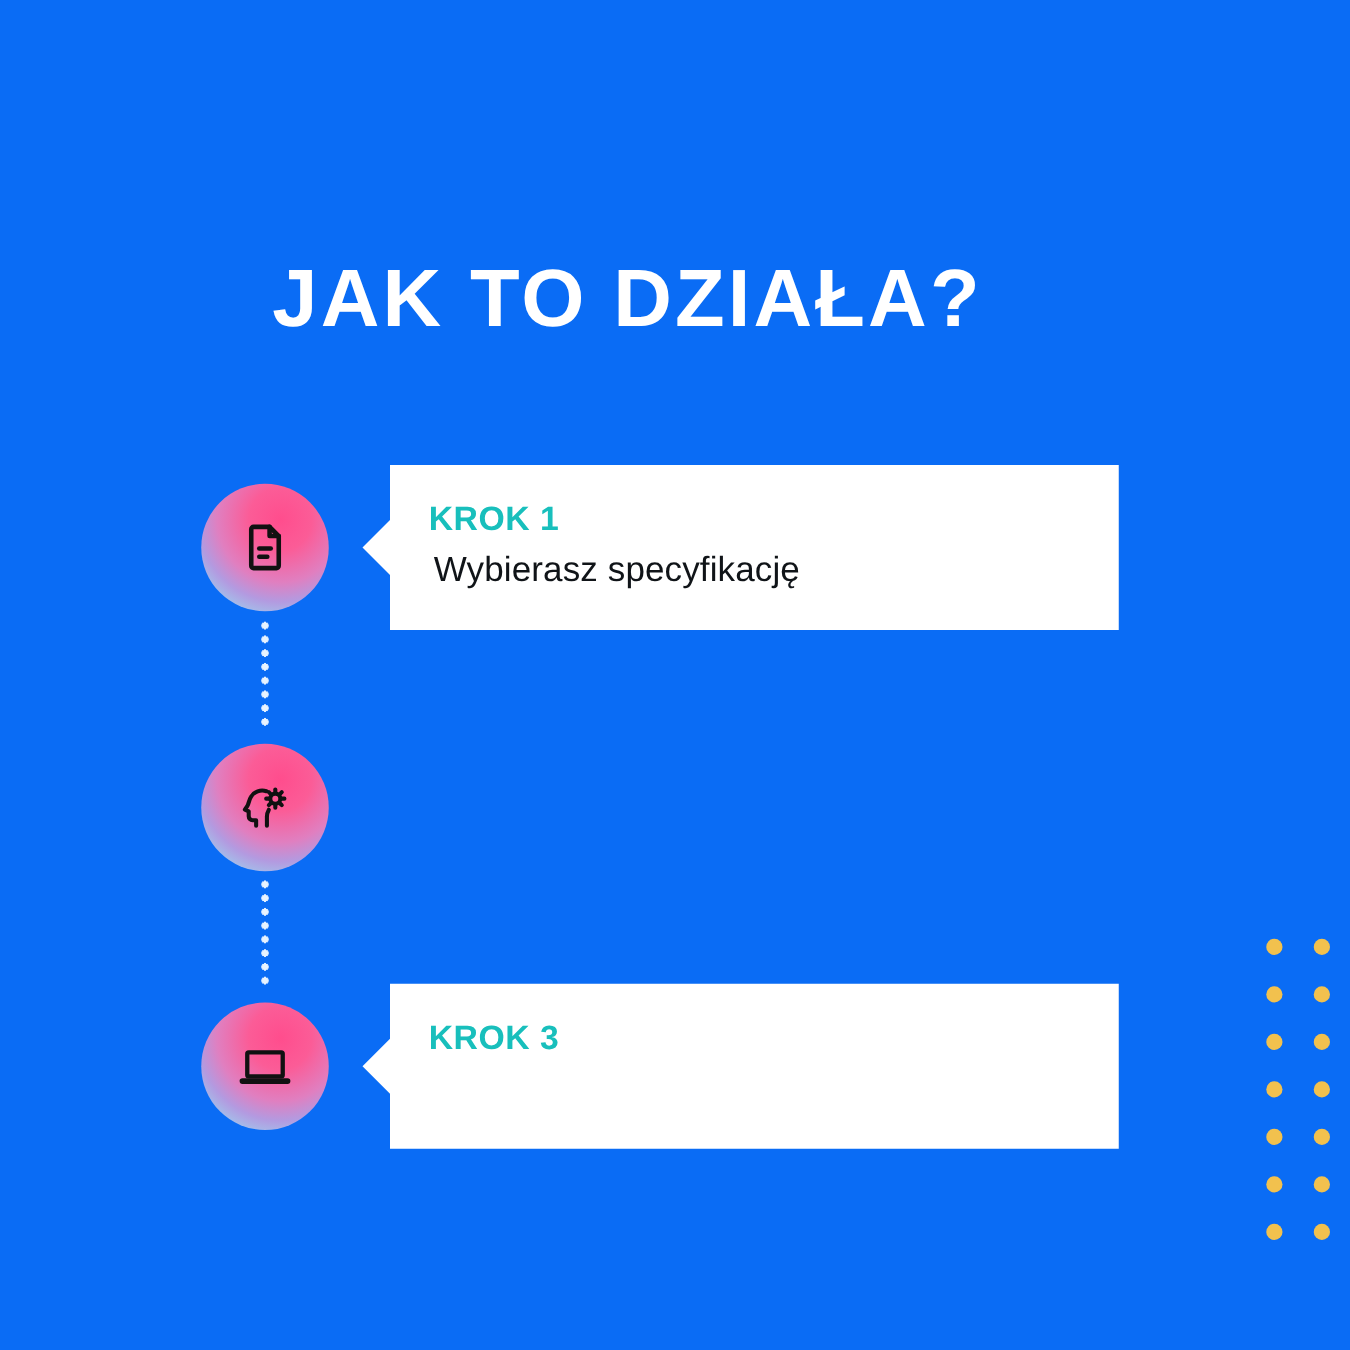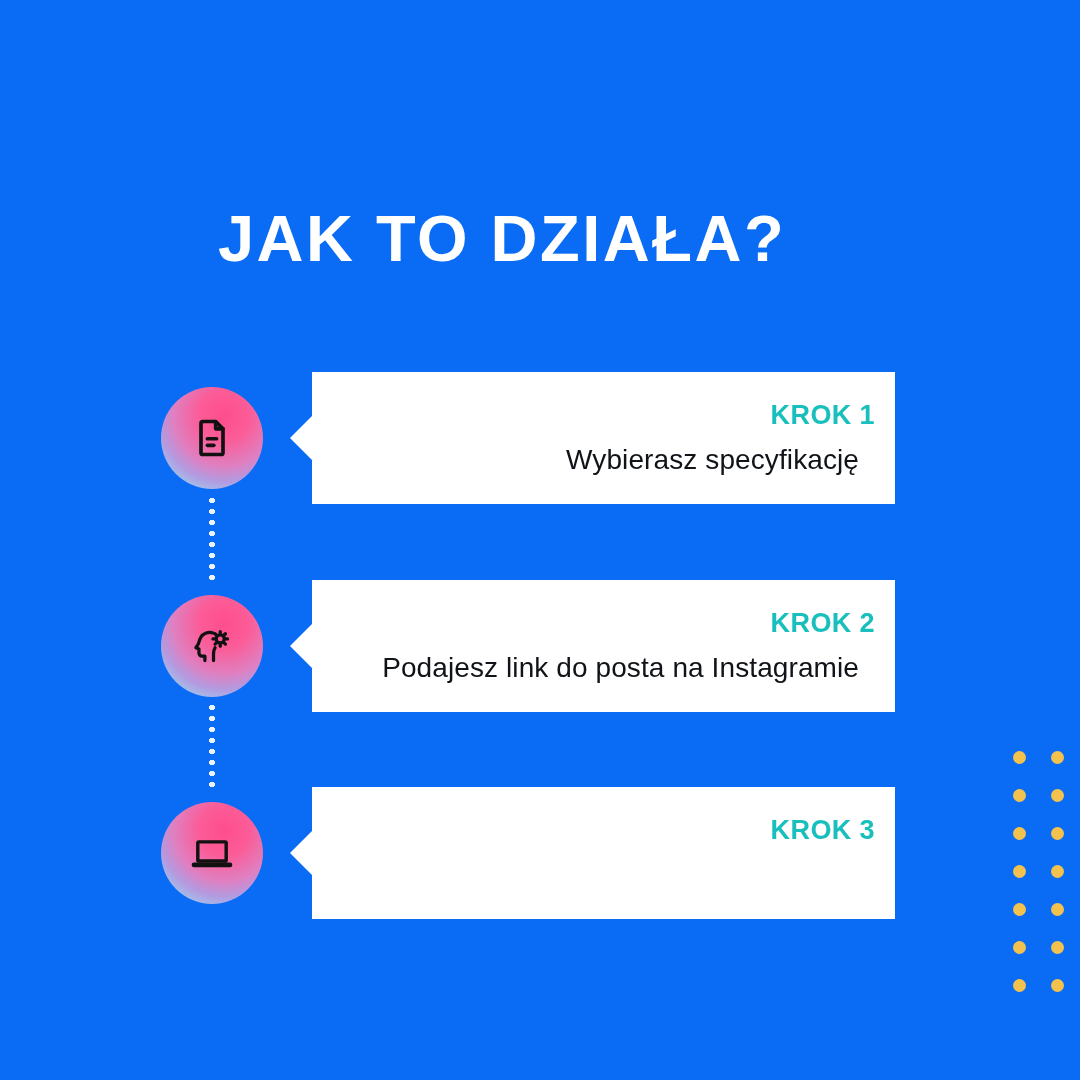--- a/index.html
+++ b/index.html
@@ -45,21 +45,20 @@
     top: 0;
     width: 1080px;
     height: 1080px;
   }
 
   .step {
     position: absolute;
     left: 0;
     width: 936px;
     height: 132px;
-    text-align: right;
   }
   .step-1 { top: 372px; }
   .step-2 { top: 580px; }
   .step-3 { top: 787px; }
 
   
   .node {
     position: absolute;
     left: 161px;
     top: 15px;
@@ -126,21 +125,21 @@
     line-height: 1;
     margin: 0 0 12px 0;
   }
 
   .card-text {
     color: #101418;
     font-size: 28px;
     font-weight: 400;
     letter-spacing: 0.1px;
     line-height: 1.1;
-    margin: 16px;
+    margin: 4px;
   }
 
   
   .dot-grid {
     position: absolute;
     left: 1013px;
     top: 751px;
     display: grid;
     grid-template-columns: repeat(2, 13px);
     grid-auto-rows: 13px;
@@ -198,27 +197,20 @@
             <line x1="16.3" y1="11" x2="16.3" y2="12.1"></line>
             <line x1="12.5" y1="8.3" x2="13.6" y2="8.3"></line>
             <line x1="19" y1="8.3" x2="20.1" y2="8.3"></line>
             <line x1="13.6" y1="5.6" x2="14.4" y2="6.4"></line>
             <line x1="18.2" y1="10.2" x2="19" y2="11"></line>
             <line x1="19" y1="5.6" x2="18.2" y2="6.4"></line>
             <line x1="14.4" y1="10.2" x2="13.6" y2="11"></line>
           </svg>
         </span>
       </div>
-      <div class="card">
-        <div class="card-notch"></div>
-        <div class="card-body">
-          <p class="card-kicker">KROK 2</p>
-          <p class="card-text">Podajesz link do posta na Instagramie</p>
-        </div>
-      </div>
     </div>
 
     <div class="step step-3">
       <div class="node">
         <span>
           <svg width="46" height="46" viewBox="0 0 24 24" fill="none" stroke="#111111" stroke-width="1.8" stroke-linecap="round" stroke-linejoin="round">
             <rect x="4.6" y="6.2" width="14.8" height="10" rx="0.6"></rect>
             <path d="M2.6 18.2h18.8" stroke-width="2.4"></path>
           </svg>
         </span>

